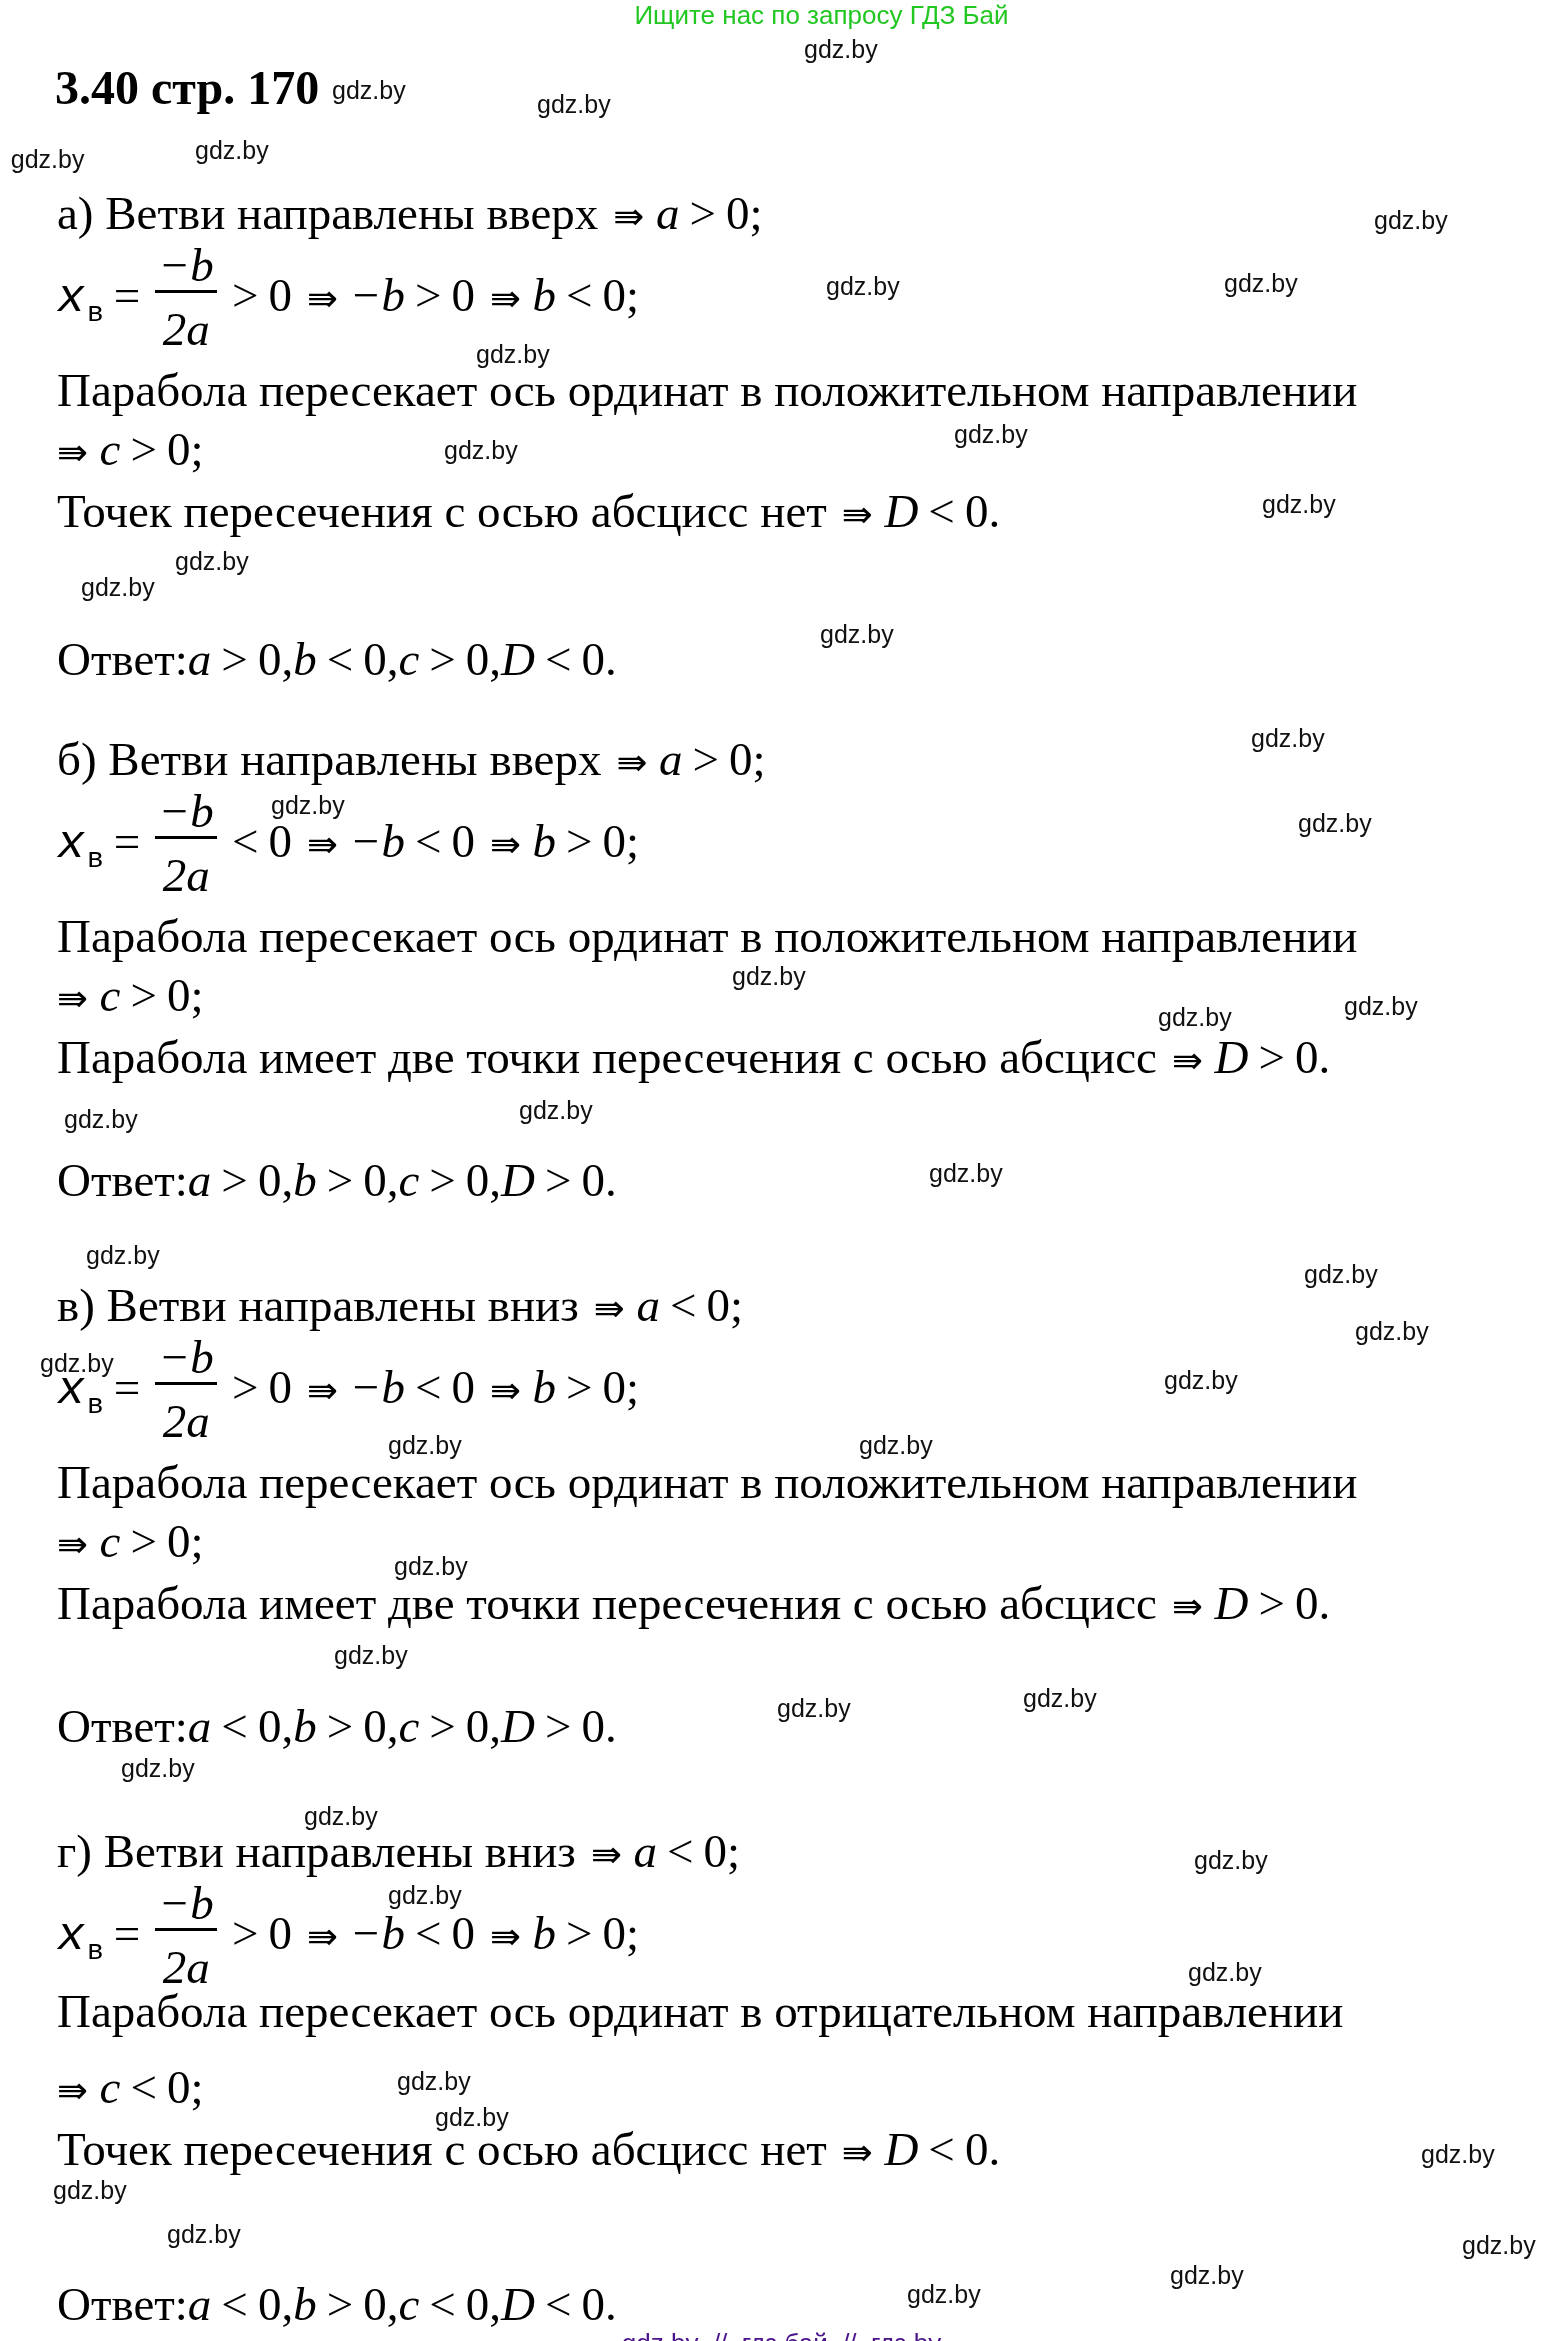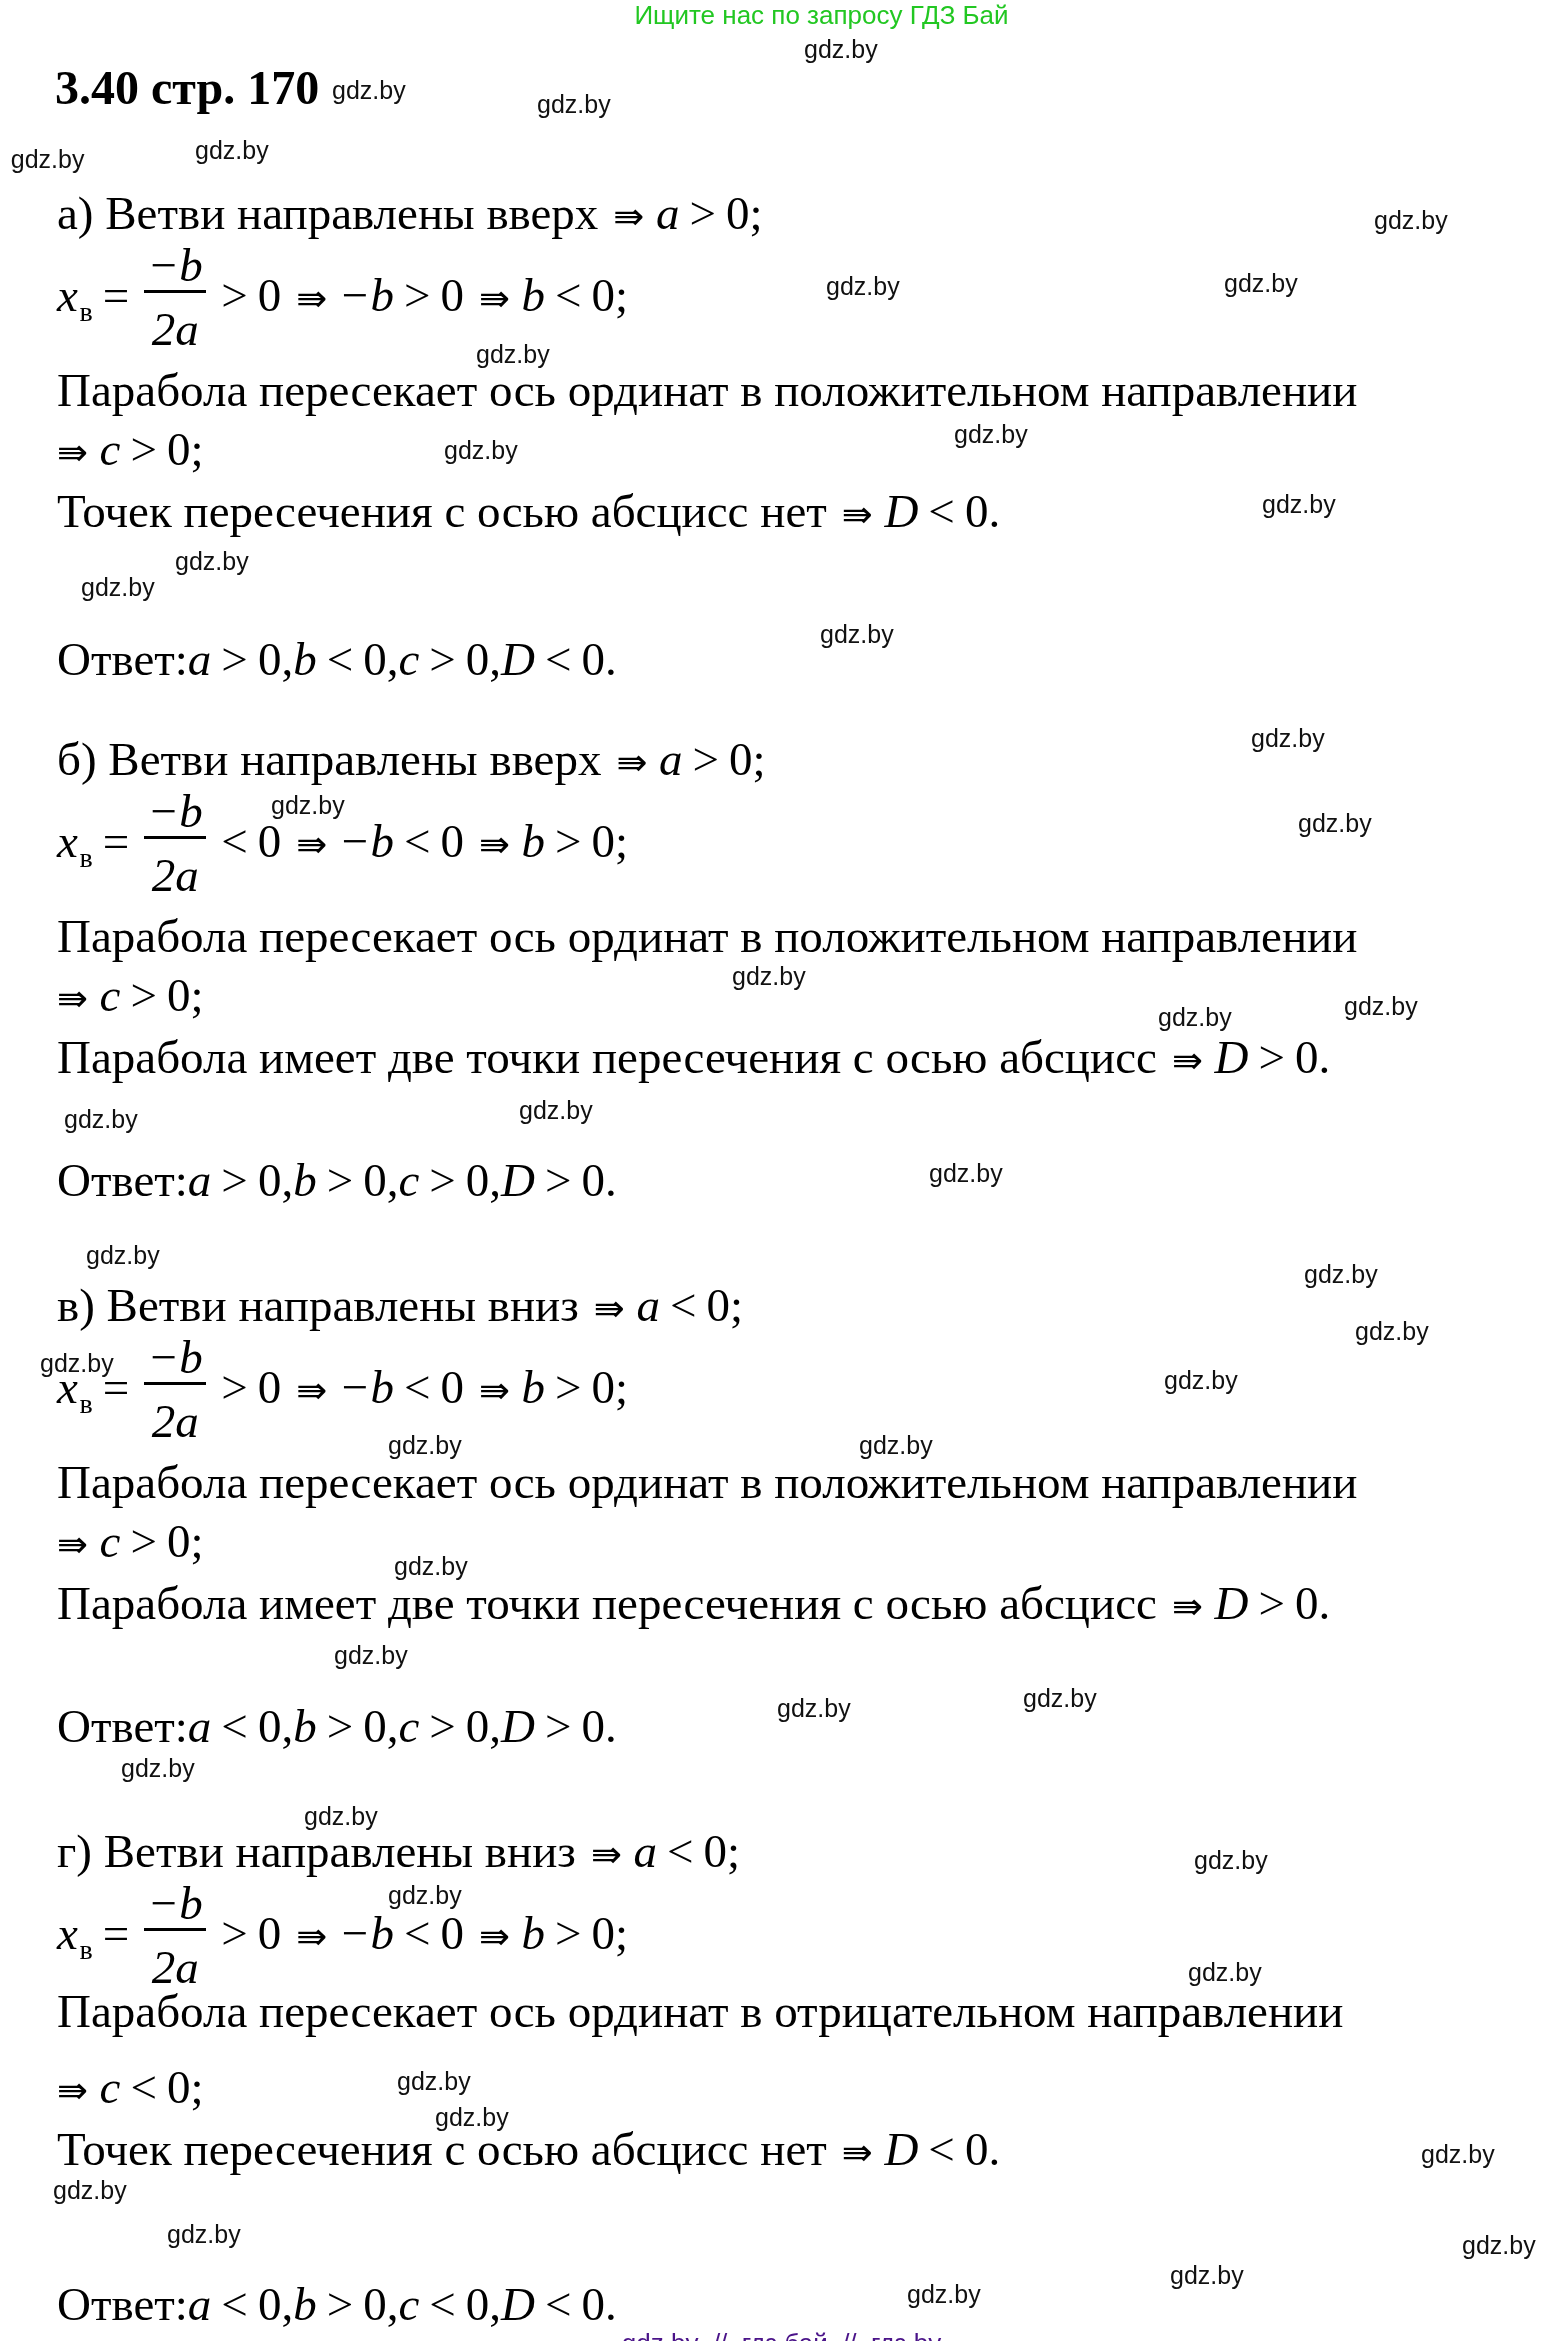--- a/index.html
+++ b/index.html
@@ -23,21 +23,21 @@
   .line {
     position: absolute; left: 0; white-space: nowrap;
     font-family: "Liberation Serif", serif; font-size: 47px; line-height: 47px;
     color: #000;
   }
   
   .m { font-style: italic; }
   .op { padding: 0 10px; }
   .arr { padding: 0 11.6px 0 15px; font-family: "DejaVu Sans", sans-serif; font-size: 37px; }
   .frac-line { position: absolute; left: 0; white-space: nowrap; font-family: "Liberation Serif", serif; font-size: 47px; color:#000; }
-  .xv { display: inline-block; position: relative; }
+  .xv { display: inline-block; position: relative; font-family: Liberation Mono, monospace; }
   .xv .sub { font-size: 28px; position: relative; top: 10px; margin-left: 1.7px; font-style: normal; }
   .frac { display: inline-block; vertical-align: middle; text-align: center; margin: 0 5px; position: relative; top: -3.3px; }
   .frac .num { display: block; line-height: 50px; padding: 0 3.3px; }
   .frac .bar { display: block; height: 3.3px; background: #000; }
   .frac .den { display: block; line-height: 50px; padding: 0 3.3px; margin-top: 11px; }
   .wm {
     position: absolute; font-family: "Liberation Sans", sans-serif; font-size: 25px;
     line-height: 28px; color: #111; white-space: nowrap;
   }
 </style>

